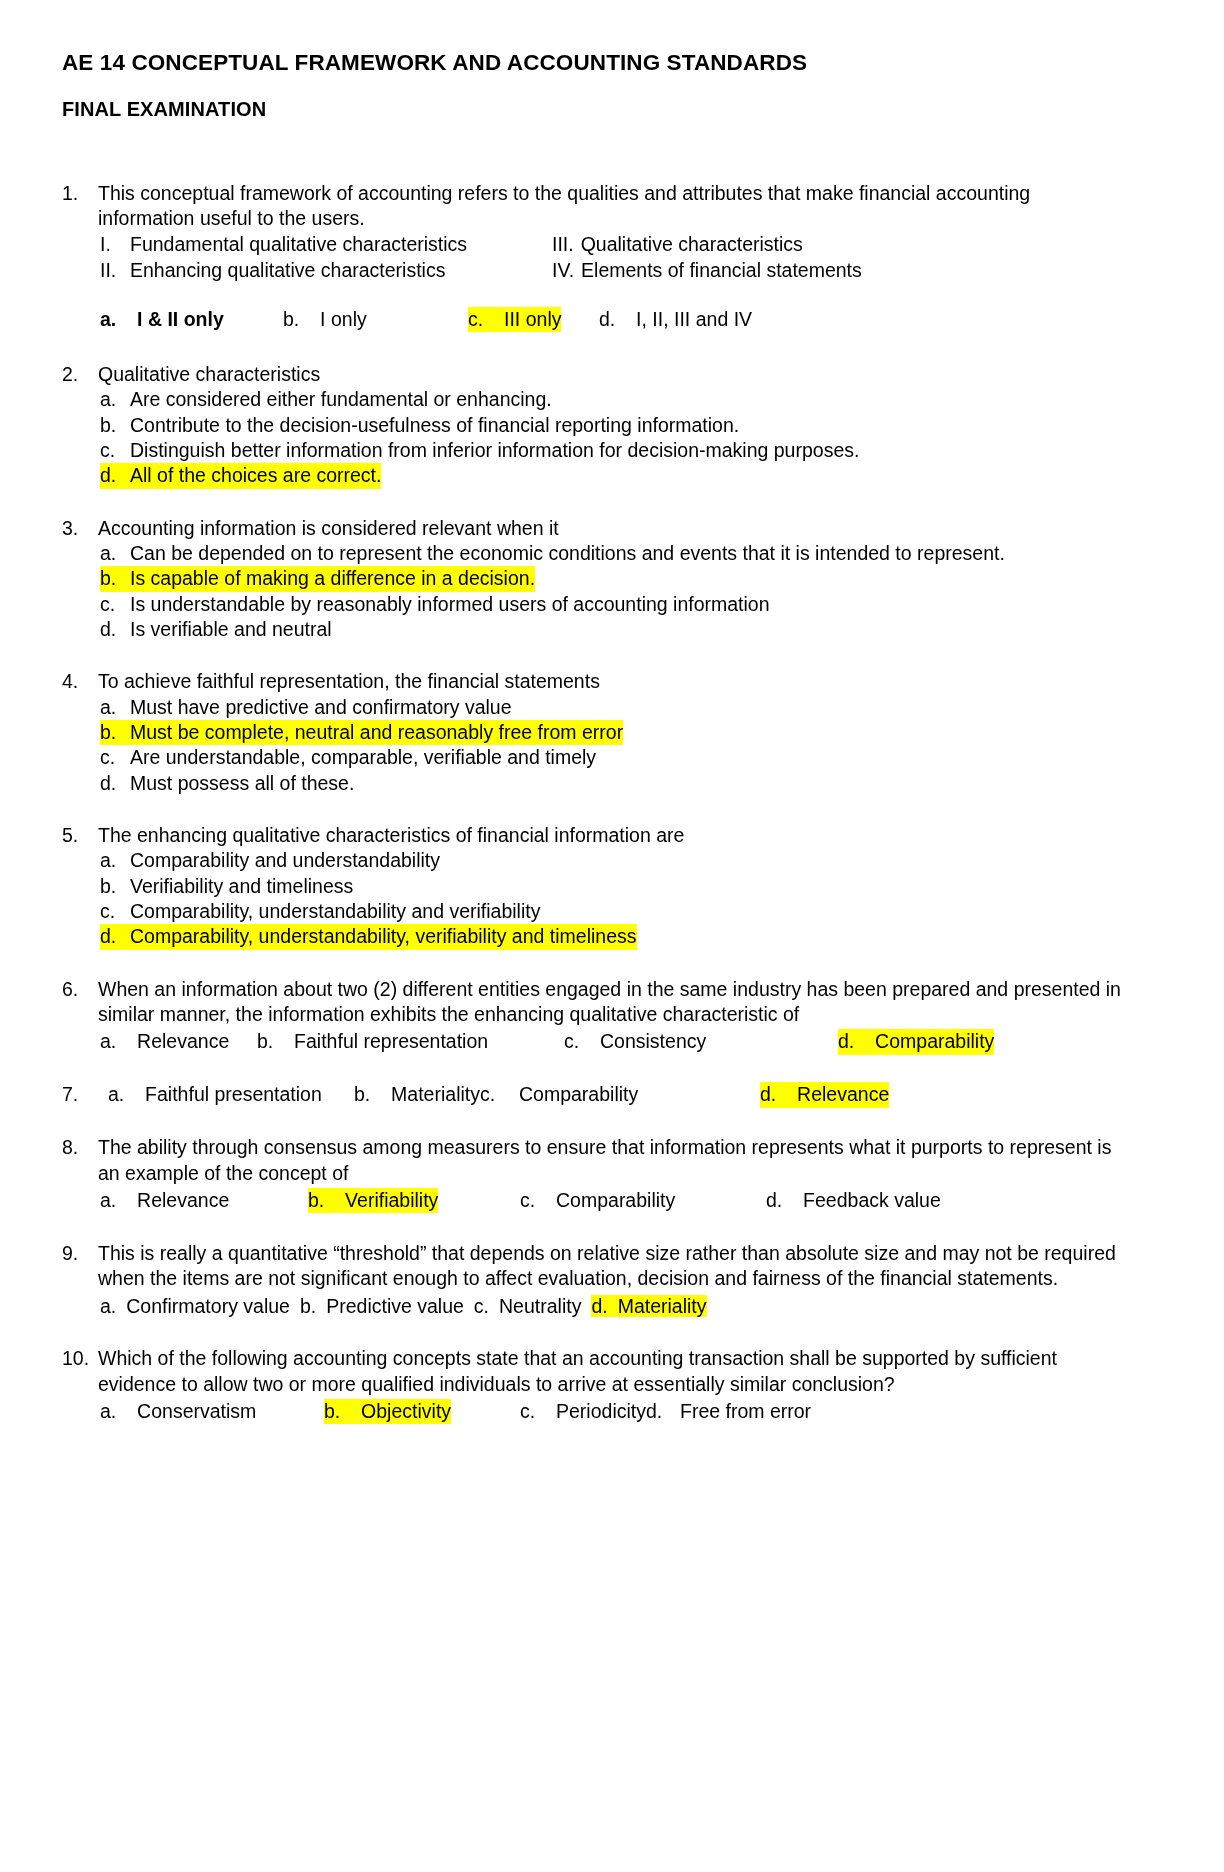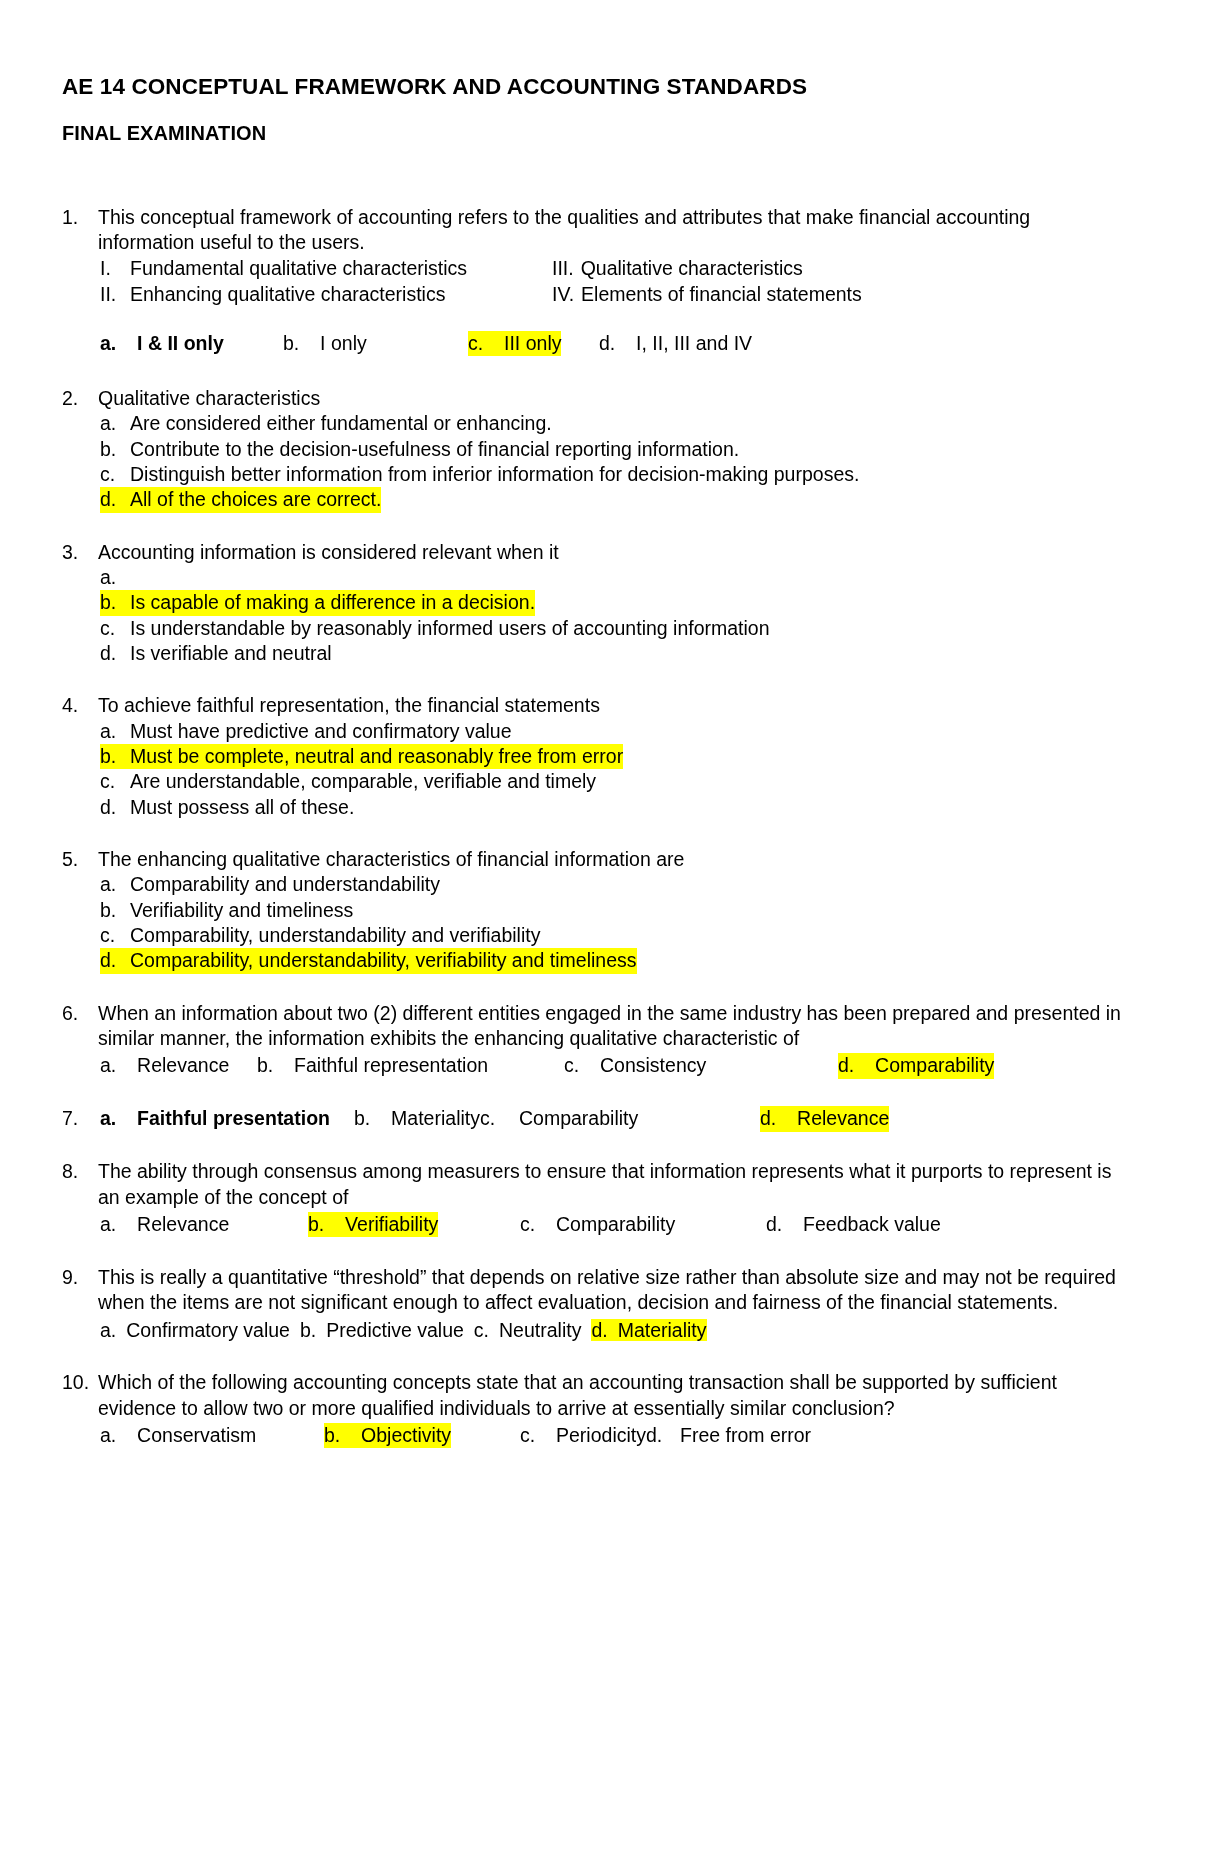--- a/index.html
+++ b/index.html
@@ -12,21 +12,21 @@
     height: 1872px;
     font-family: "Liberation Sans", sans-serif;
     color: #000000;
     -webkit-font-smoothing: none;
   }
   .page {
     position: relative;
     width: 1224px;
     height: 1872px;
     box-sizing: border-box;
-    padding: 76px 70px 0 62px;
+    padding: 52px 70px 0 62px;
     background: #ffffff;
   }
   .doc-title {
     font-size: 22.5px;
     font-weight: bold;
     letter-spacing: 0.1px;
     line-height: 1.0;
     margin: 0 0 0 0;
     white-space: nowrap;
   }
@@ -210,20 +210,21 @@
       </div>
     </div>
 
     <div class="q">
       <div class="q-num">3.</div>
       <div class="q-body">
         <div class="q-stem">Accounting information is considered relevant when it</div>
         <div class="opts-vert">
           <div class="opt-row">
             <span class="opt-letter">a.</span>
+            <span class="opt-text" style="max-width:900px;">Can be depended on to represent the economic conditions and events that it is intended to represent.</span>
           </div>
           <div class="opt-row hl" style="display:inline-flex;">
             <span class="opt-letter">b.</span>
             <span class="opt-text">Is capable of making a difference in a decision.</span>
           </div>
           <div class="opt-row">
             <span class="opt-letter">c.</span>
             <span class="opt-text">Is understandable by reasonably informed users of accounting information</span>
           </div>
           <div class="opt-row">
@@ -310,21 +311,21 @@
             <span>Comparability</span>
           </div>
         </div>
       </div>
     </div>
 
     <div class="q q-wide">
       <div class="q-num">7.</div>
       <div class="q-body">
         <div class="opts-horz">
-          <div class="cell" style="left:0px;font-weight:bold;">
+          <div class="cell" style="left:8px;">
             <span>a.</span>
             <span class="sp-sm"></span>
             <span>Faithful presentation</span>
           </div>
           <div class="cell" style="left:254px;">
             <span>b.</span>
             <span class="sp-sm"></span>
             <span>Materialityc.</span>
           </div>
           <div class="cell" style="left:419px;">

